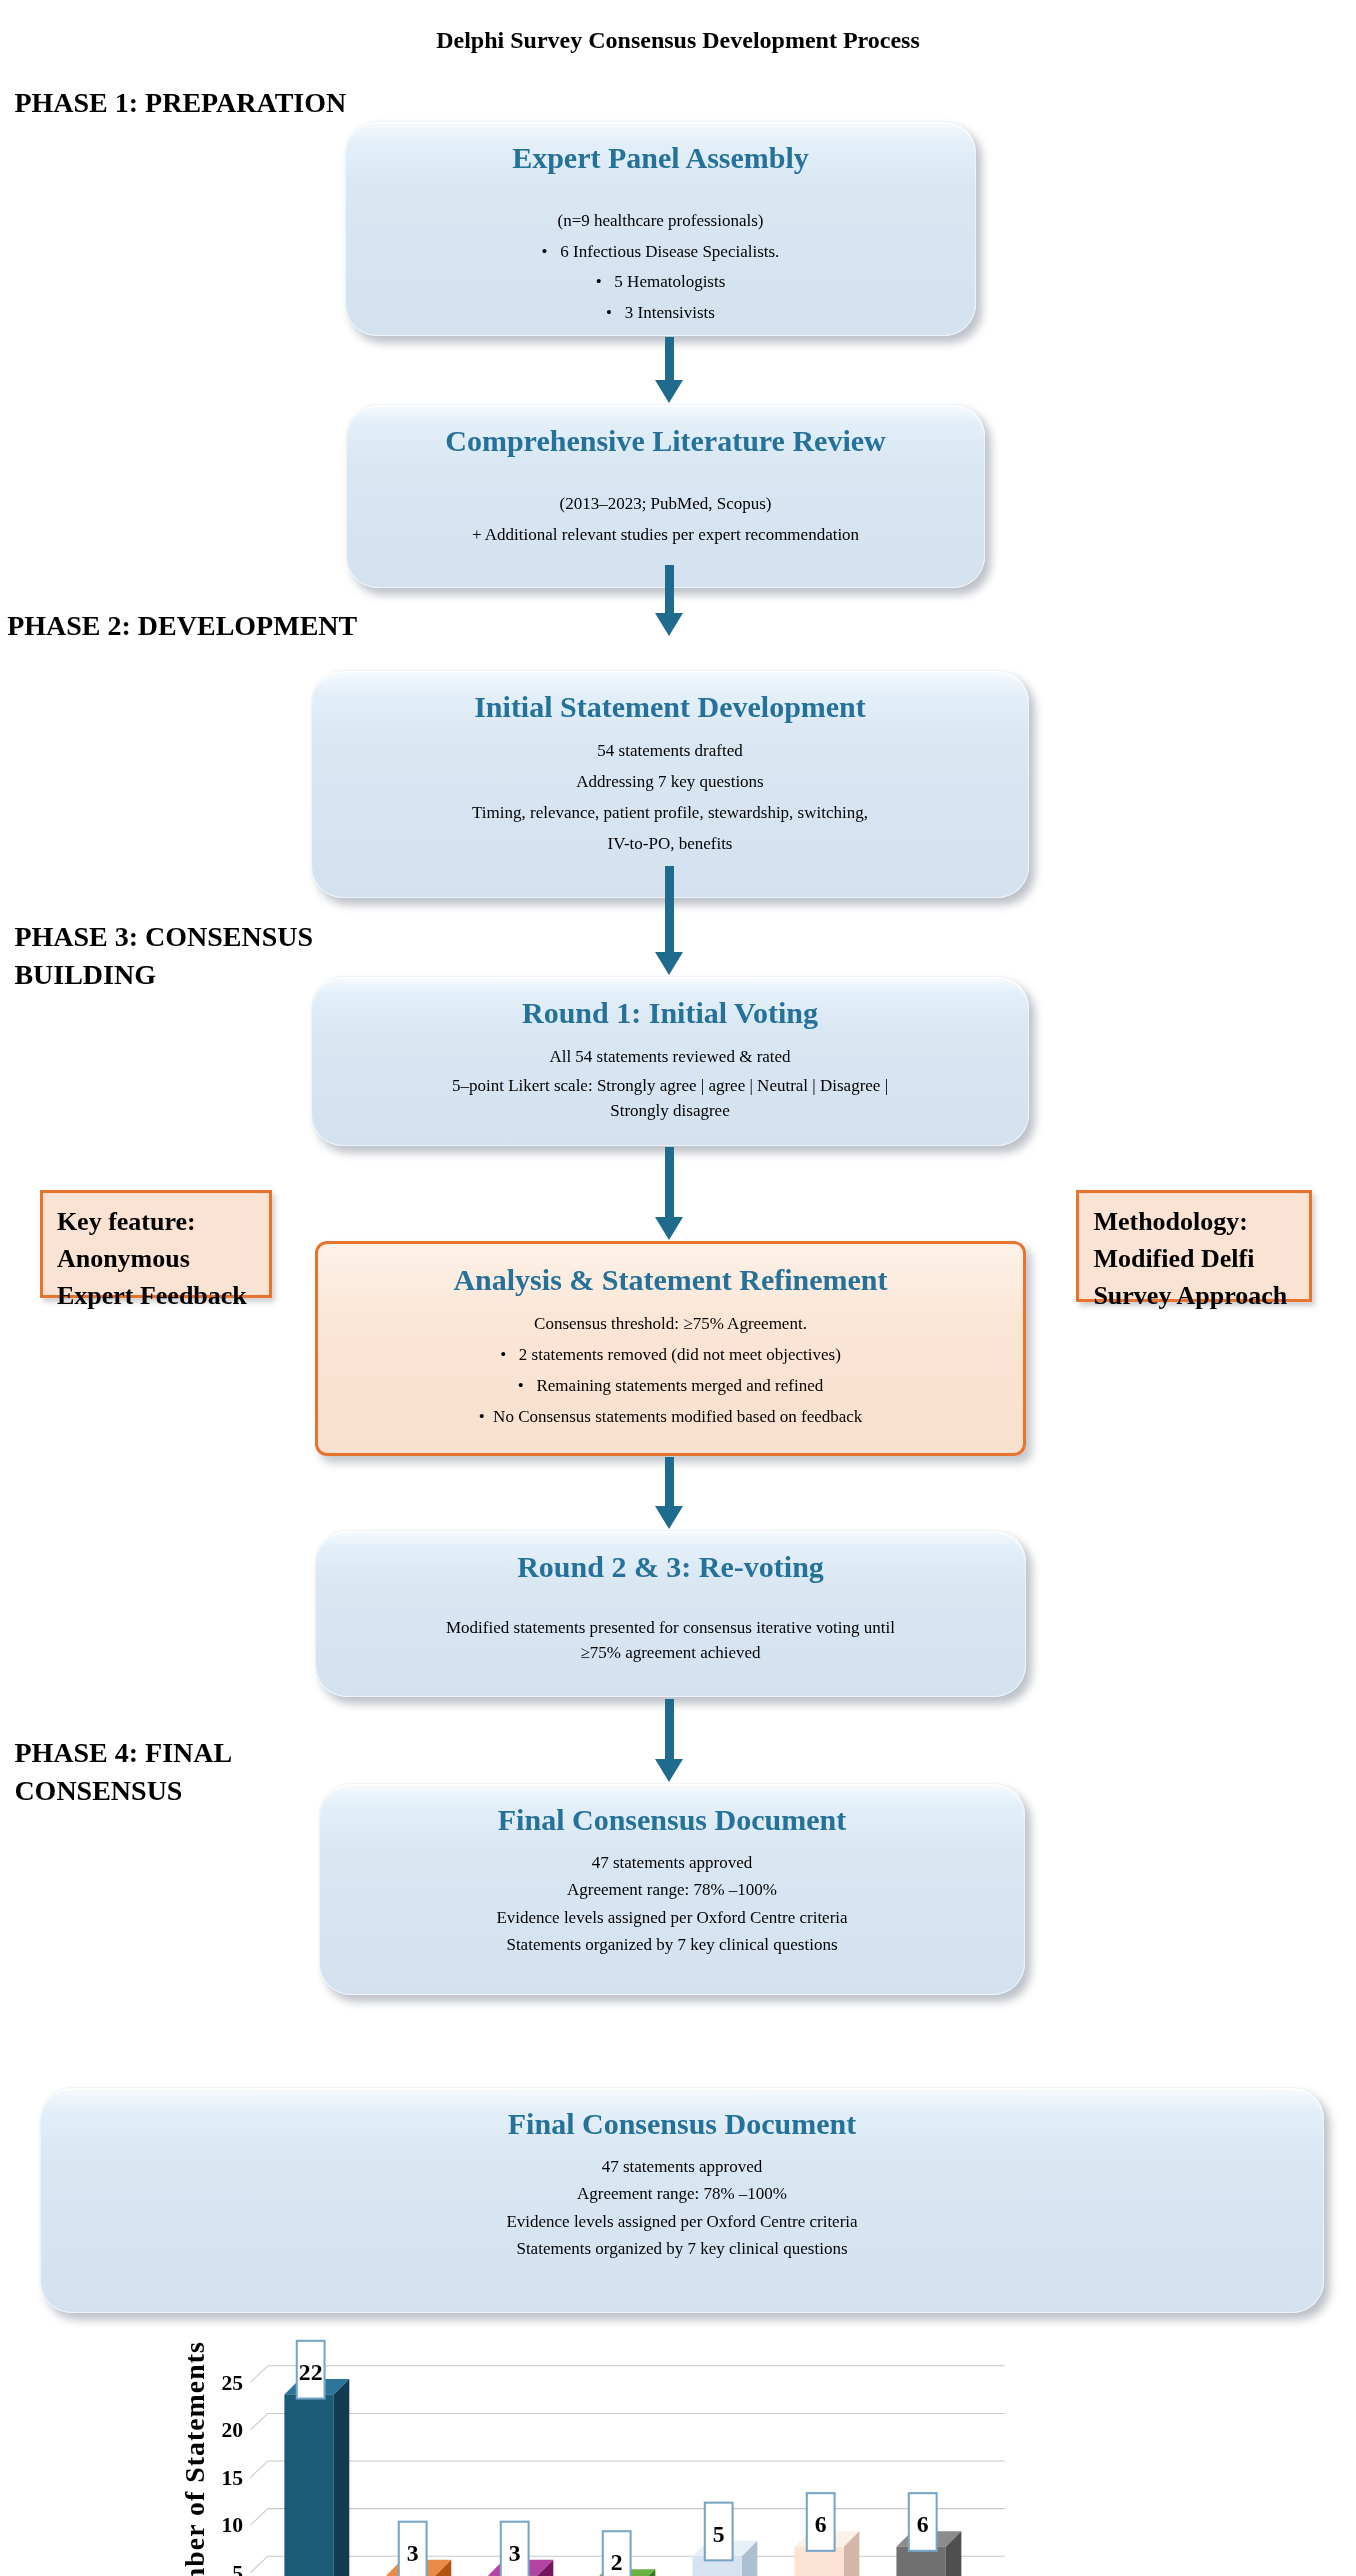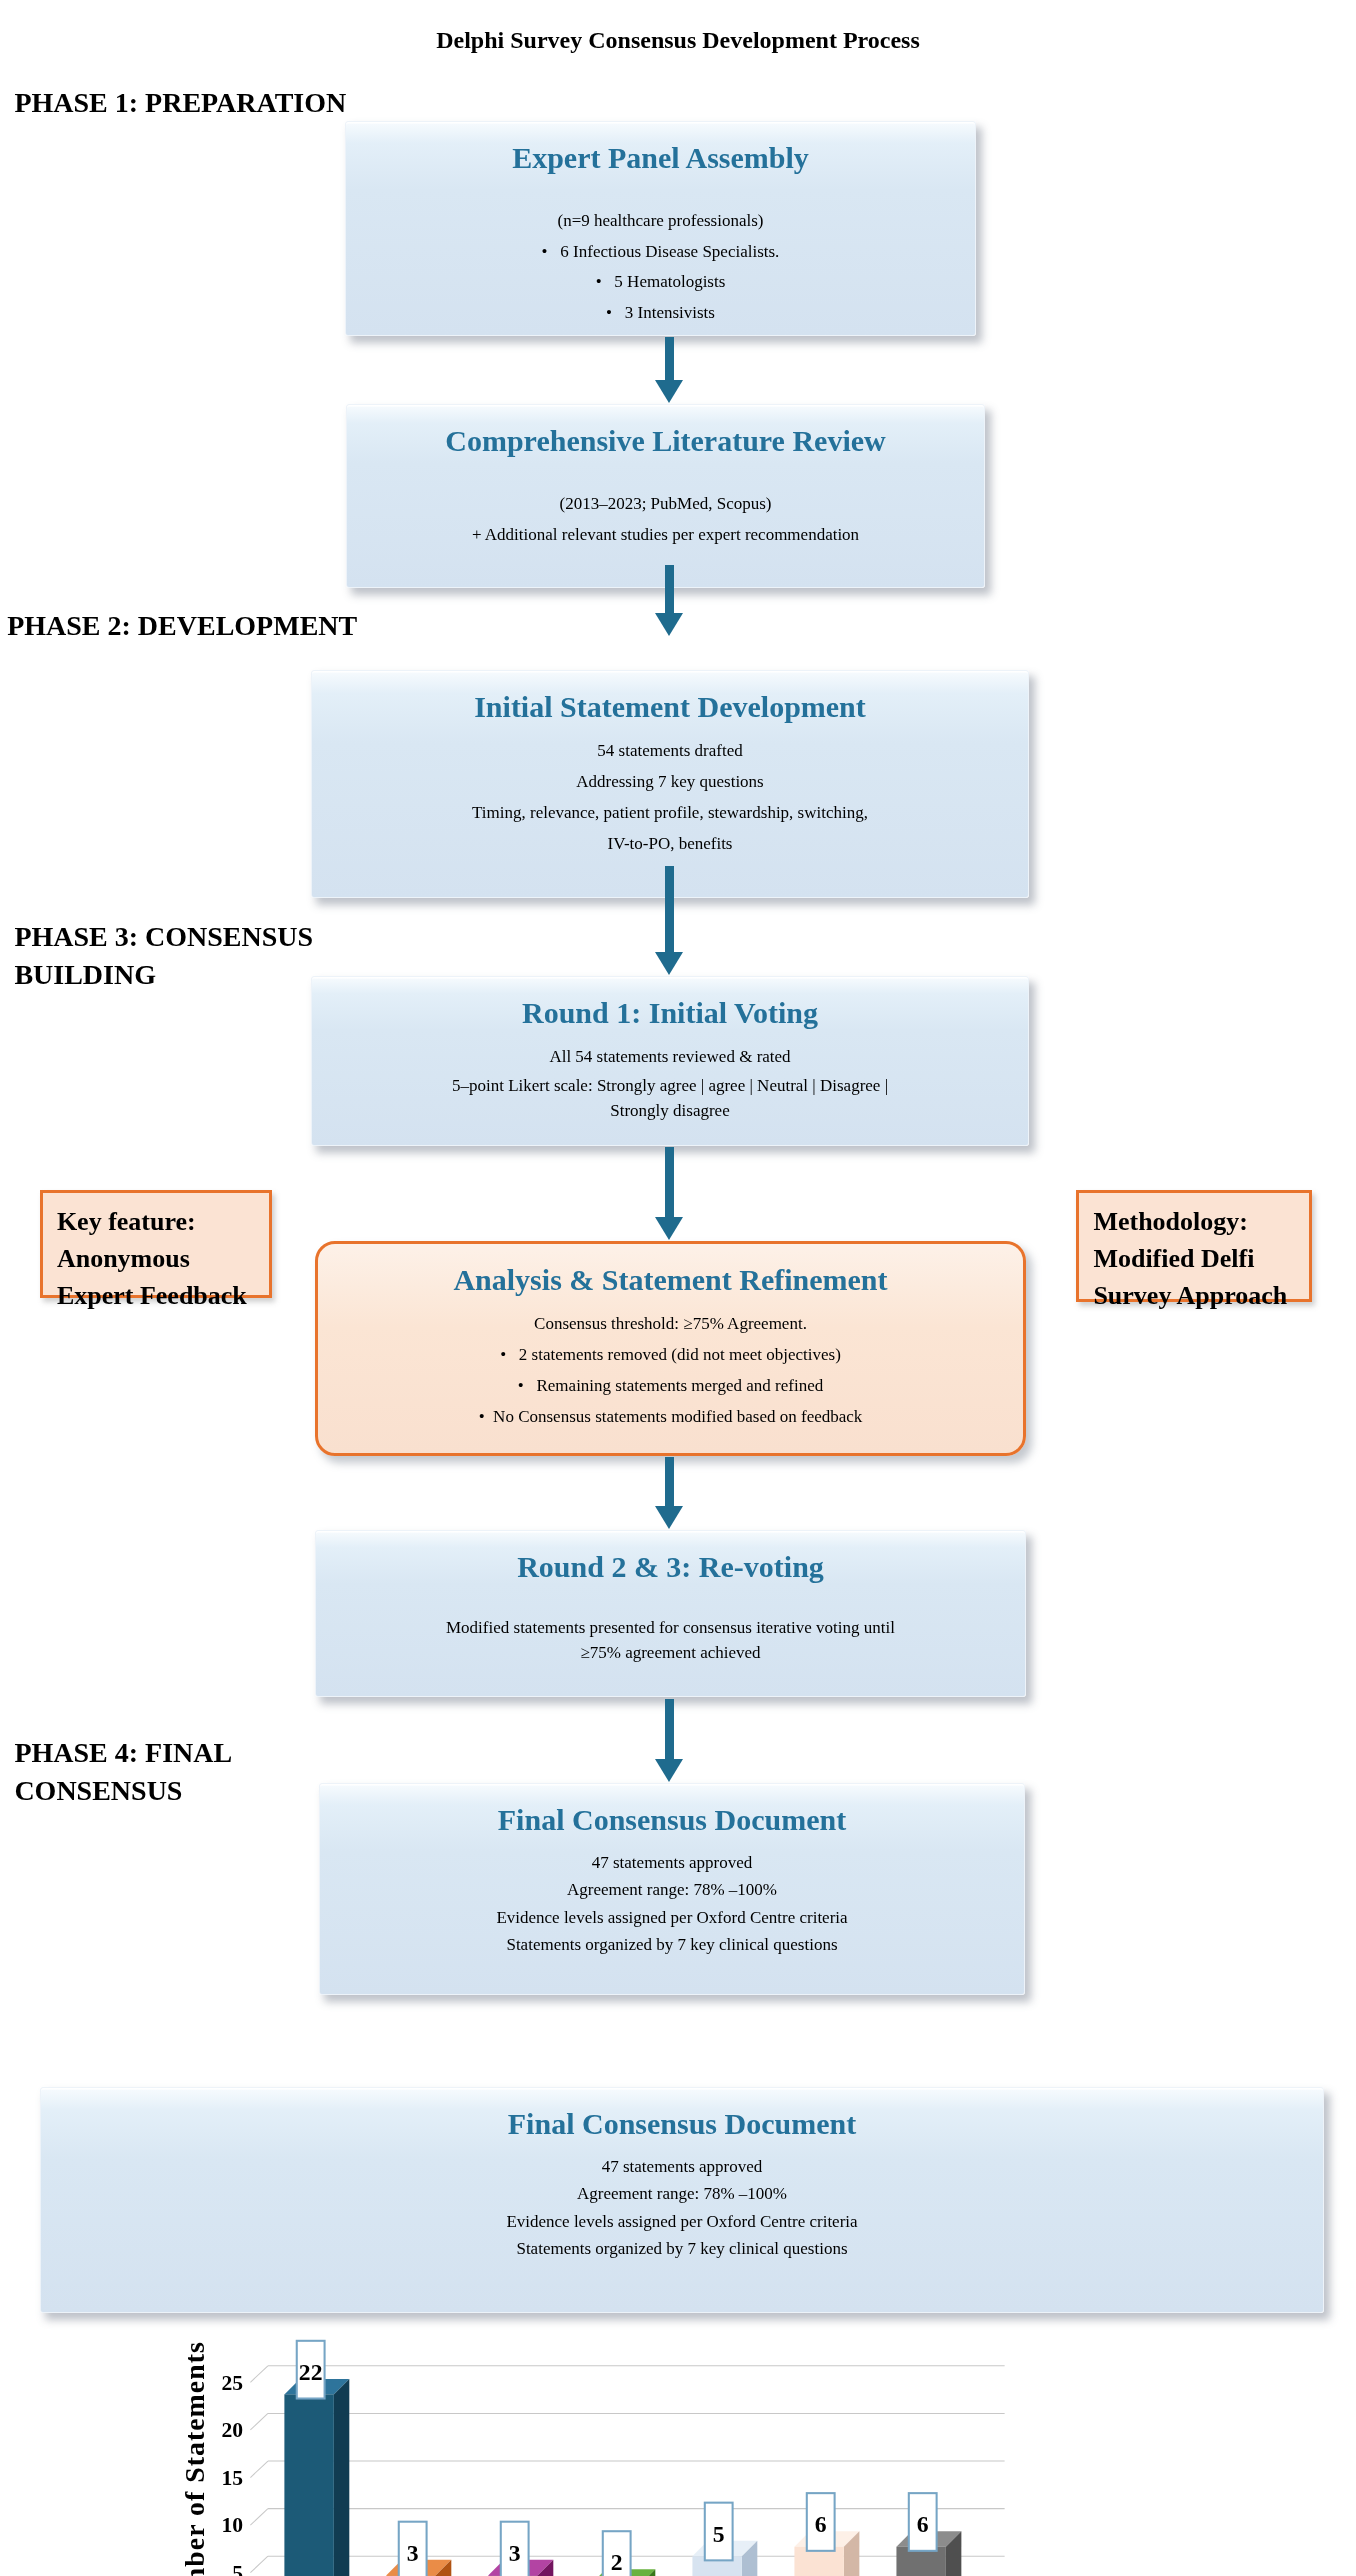--- a/index.html
+++ b/index.html
@@ -7,24 +7,24 @@
           font-family:"Liberation Serif","DejaVu Serif",serif;overflow:hidden;}
 
   .page-title{position:absolute;left:0;top:27px;width:1356px;text-align:center;
               font-size:24px;font-weight:bold;color:#000;}
 
   .phase{position:absolute;font-size:28px;font-weight:bold;color:#000;line-height:1.35;}
 
   .fbox{position:absolute;display:flex;flex-direction:column;align-items:center;
         text-align:center;box-sizing:border-box;}
   .blue{background:linear-gradient(180deg,#f7fbfe 0%,#e3eff8 10%,#d9e7f3 32%,#d4e2f0 100%);
-        border:1.5px solid #edf3f9;border-radius:3px;
+        border:1.5px solid #edf3f9;border-radius:32px;
         box-shadow:5.2px 6.2px 8.2px rgba(110,120,135,0.45), inset 0 1.5px 0 #ffffff;}
   .peach{background:linear-gradient(180deg,#fdf1e8 0%,#fbe5d4 40%,#f9e0cf 100%);
-        border:3.6px solid #e8732c;border-radius:20px;
+        border:3.6px solid #e8732c;border-radius:12px;
         box-shadow:5.2px 6.2px 8.2px rgba(110,120,135,0.40);}
   .btitle{font-size:30px;font-weight:bold;color:#24719a;margin:18.5px 0 12.4px;}
   .t-sp .btitle{margin-bottom:31px;}
   .bline{font-size:17px;color:#000;margin:2.6px 0;line-height:1.5;padding:0 15.5px;}
 
   .sidebox{position:absolute;background:#fbe3d3;border:3.6px solid #e8732c;
            box-shadow:2.6px 3.6px 5.2px rgba(120,120,120,0.35);box-sizing:border-box;
            padding:11.3px 14.4px;font-size:26px;font-weight:bold;color:#000;line-height:1.42;}
 
   .arrow{position:absolute;left:655px;width:29px;}

